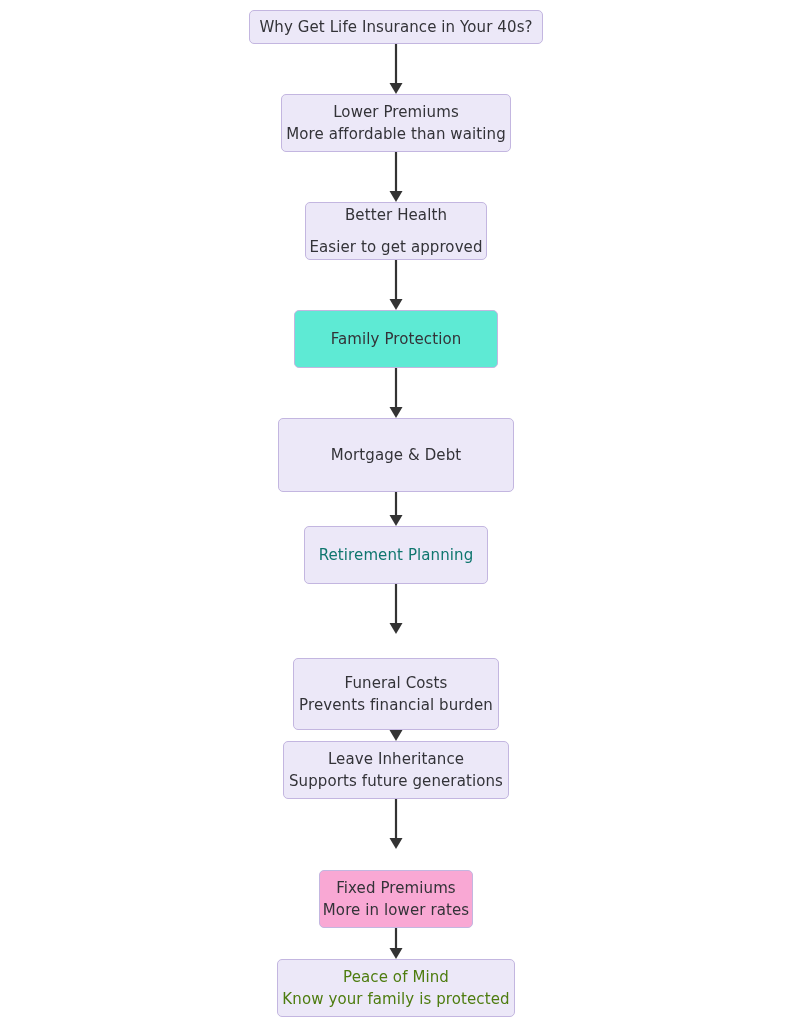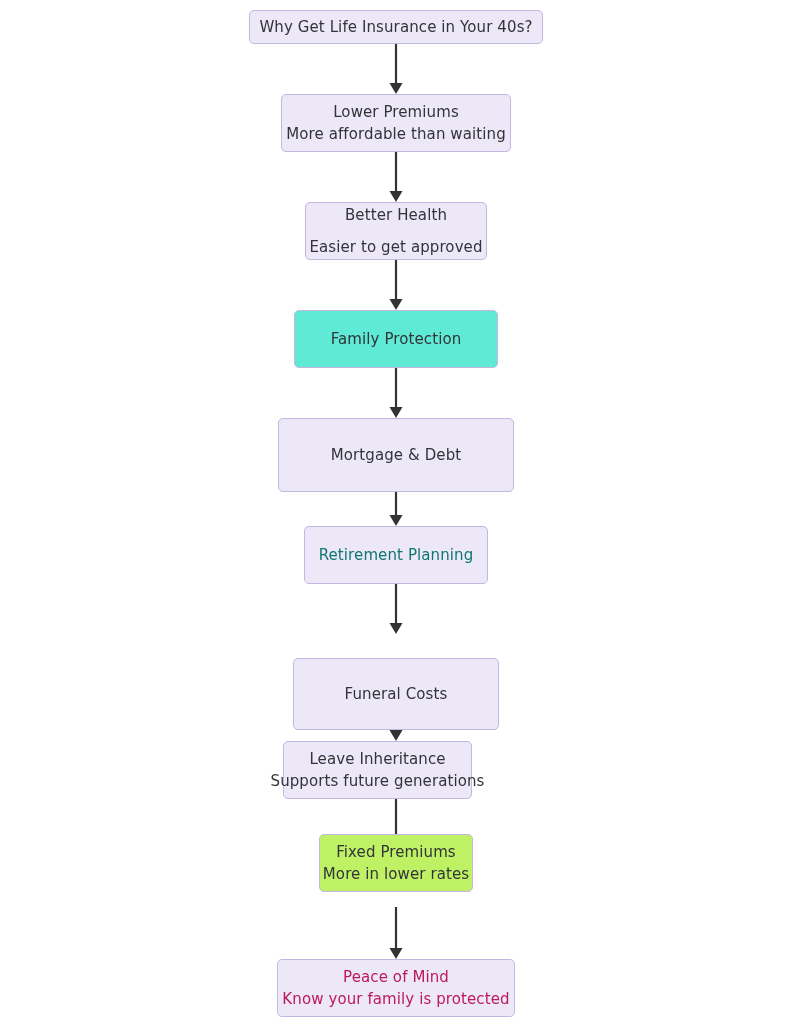--- a/index.html
+++ b/index.html
@@ -115,28 +115,29 @@
         <span class="line">Family Protection</span>
       </div>
       <div class="node" style="left: 278px; top: 418px; width: 236px; height: 74px; background: rgb(236, 232, 248); border-color: rgb(195, 182, 224); color: rgb(51, 51, 56);">
         <span class="line">Mortgage &amp; Debt</span>
       </div>
       <div class="node" style="left: 304px; top: 526px; width: 184px; height: 58px; background: rgb(236, 232, 248); border-color: rgb(195, 182, 224); color: #0f766e;">
         <span class="line">Retirement Planning</span>
       </div>
       <div class="node" style="left: 293px; top: 634px; width: 206px; height: 72px; background: rgb(236, 232, 248); border-color: rgb(195, 182, 224); color: rgb(51, 51, 56); margin-top: 24px;">
         <span class="line">Funeral Costs</span>
+        <span class="line">Prevents financial burden</span>
       </div>
-      <div class="node" style="left: 283px; top: 741px; width: 189px; height: 58px; background: rgb(236, 232, 248); border-color: rgb(195, 182, 224); color: rgb(51, 51, 56);">
+      <div class="node" style="left: 283px; top: 741px; width: 226px; height: 58px; background: rgb(236, 232, 248); border-color: rgb(195, 182, 224); color: rgb(51, 51, 56);">
         <span class="line">Leave Inheritance</span>
         <span class="line">Supports future generations</span>
       </div>
-      <div class="node" style="left: 319px; top: 834px; width: 154px; height: 58px; background: #bef264; border-color: rgb(195, 182, 224); color: rgb(51, 51, 56);">
+      <div class="node" style="left: 319px; top: 870px; width: 154px; height: 58px; background: #f9a8d4; border-color: rgb(195, 182, 224); color: rgb(51, 51, 56);">
         <span class="line">Fixed Premiums</span>
         <span class="line">More in lower rates</span>
       </div>
-      <div class="node" style="left: 277px; top: 959px; width: 238px; height: 58px; background: rgb(236, 232, 248); border-color: rgb(195, 182, 224); color: #be185d; justify-content: center;">
+      <div class="node" style="left: 277px; top: 959px; width: 238px; height: 58px; background: rgb(236, 232, 248); border-color: rgb(195, 182, 224); color: #4d7c0f; justify-content: center;">
         <span class="line">Peace of Mind</span>
         <span class="line">Know your family is protected</span>
       </div>
     </div>
 
 </div>
 
 </body></html>

